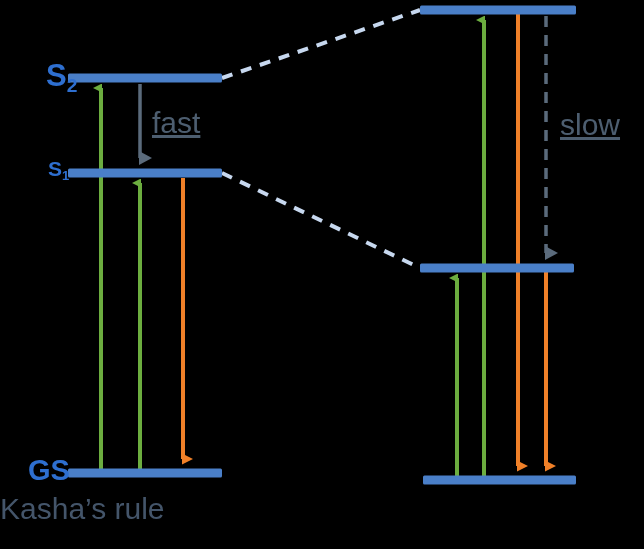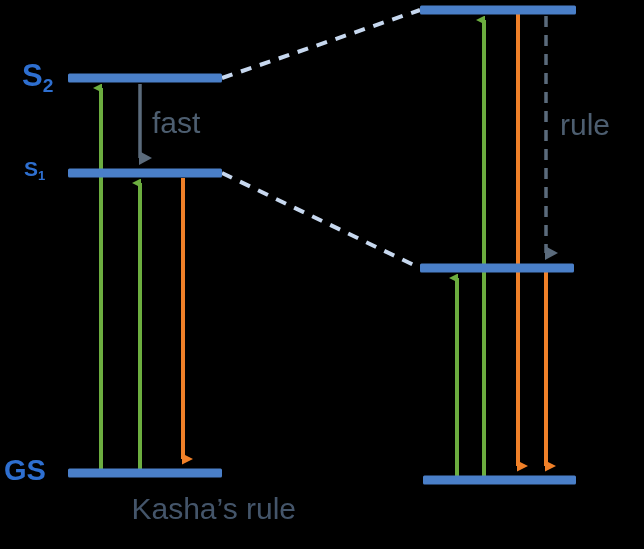--- a/index.html
+++ b/index.html
@@ -23,44 +23,46 @@
     height: 549px;
     display: block;
   }
   .lvl-label {
     position: absolute;
     color: #2e6fd0;
     font-family: "Liberation Sans", sans-serif;
     font-weight: 700;
     line-height: 1;
     white-space: nowrap;
+    margin-left: 24px;
   }
   .lvl-label .sub {
     font-size: 0.62em;
     vertical-align: baseline;
     position: relative;
     top: 0.30em;
     font-weight: 700;
   }
   .rate-label {
     position: absolute;
     color: #4d5e70;
     font-family: "Liberation Sans", sans-serif;
     font-weight: 400;
     line-height: 1;
     white-space: nowrap;
+    text-decoration: underline;
   }
   .panel-caption {
     position: absolute;
     color: #44556a;
     font-family: "Liberation Sans", sans-serif;
     font-weight: 400;
     line-height: 1;
     white-space: nowrap;
-    text-align: right;
+    text-align: left;
   }
   #label-s2 { left: 22px; top: 60px;  font-size: 31px; }
   #label-s1 { left: 24px; top: 158px; font-size: 21px; }
   #label-gs { left: 4px; top: 456px; font-size: 29px; }
   #label-fast { left: 152px; top: 108px; font-size: 30px; }
   #label-slow { left: 560px; top: 110px; font-size: 30px; }
   #caption-left  { left: 0px;   top: 494px; width: 296px; font-size: 30px; }
   #caption-right { left: 348px; top: 494px; width: 296px; font-size: 30px; }
 </style>
 </head>
@@ -119,17 +121,17 @@
     </g>
   </svg>
 
   <div class="lvl-label" id="label-s2"><span>S</span><span class="sub">2</span></div>
 
   <div class="lvl-label" id="label-s1"><span>S</span><span class="sub">1</span></div>
 
   <div class="lvl-label" id="label-gs">GS</div>
 
   <div class="rate-label" id="label-fast">fast</div>
-  <div class="rate-label" id="label-slow">rule</div>
+  <div class="rate-label" id="label-slow">slow</div>
 
   <div class="panel-caption" id="caption-left">Kasha’s rule</div>
 
 </div>
 
 </body></html>

